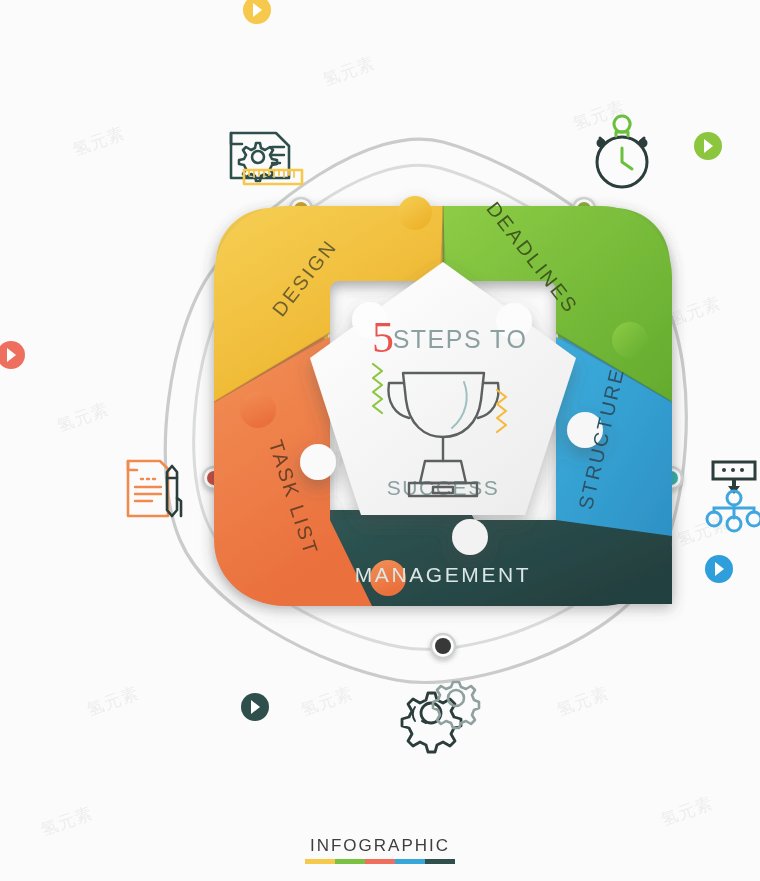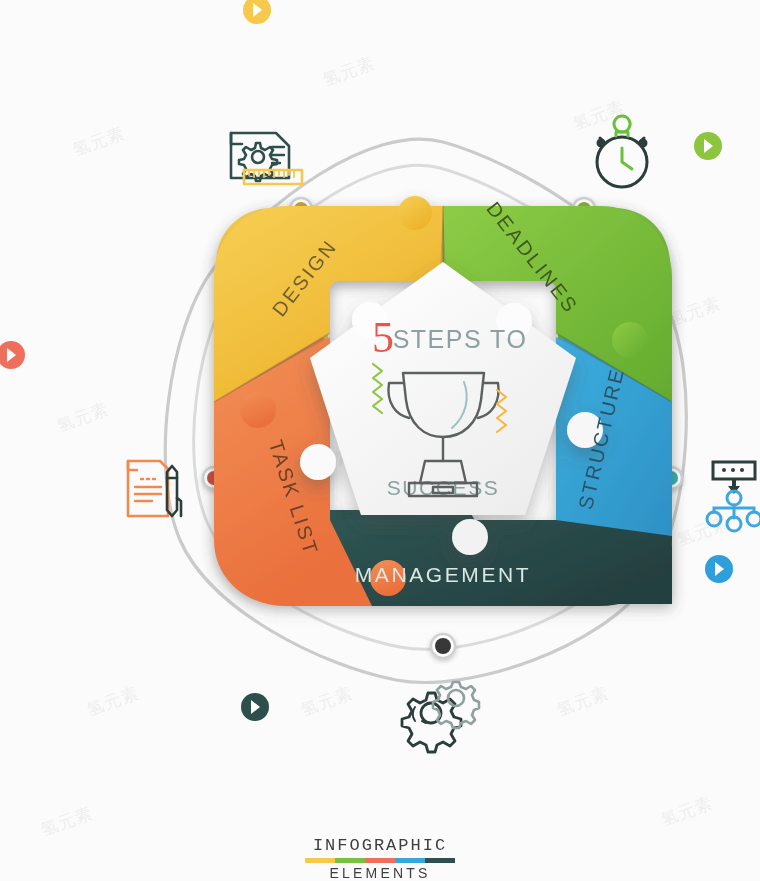--- a/index.html
+++ b/index.html
@@ -41,21 +41,21 @@
   #branding {
     position: absolute;
     left: 0; right: 0;
     top: 836px;
     text-align: center;
   }
   #brand-top {
     font-size: 17px;
     letter-spacing: 2.0px;
     color: #3e3e3e;
-    font-family: Liberation Mono, monospace;
+    font-family: Liberation Sans, sans-serif;
   }
   #brand-bar {
     width: 150px;
     height: 5px;
     margin: 3px auto 2px auto;
     display: flex;
   }
   #brand-bar span { flex: 1 1 auto; display: block; }
   #brand-bottom {
     font-size: 14px;
@@ -465,16 +465,15 @@
 
   <div id="branding">
     <div id="brand-top">INFOGRAPHIC</div>
     <div id="brand-bar">
       <span style="background:#f6c84c"></span>
       <span style="background:#7ac143"></span>
       <span style="background:#ee6f5e"></span>
       <span style="background:#37a6d9"></span>
       <span style="background:#2f4f4c"></span>
     </div>
-    <div id="brand-bottom">ELEMENTS</div>
   </div>
 
 </div>
 
 </body></html>

